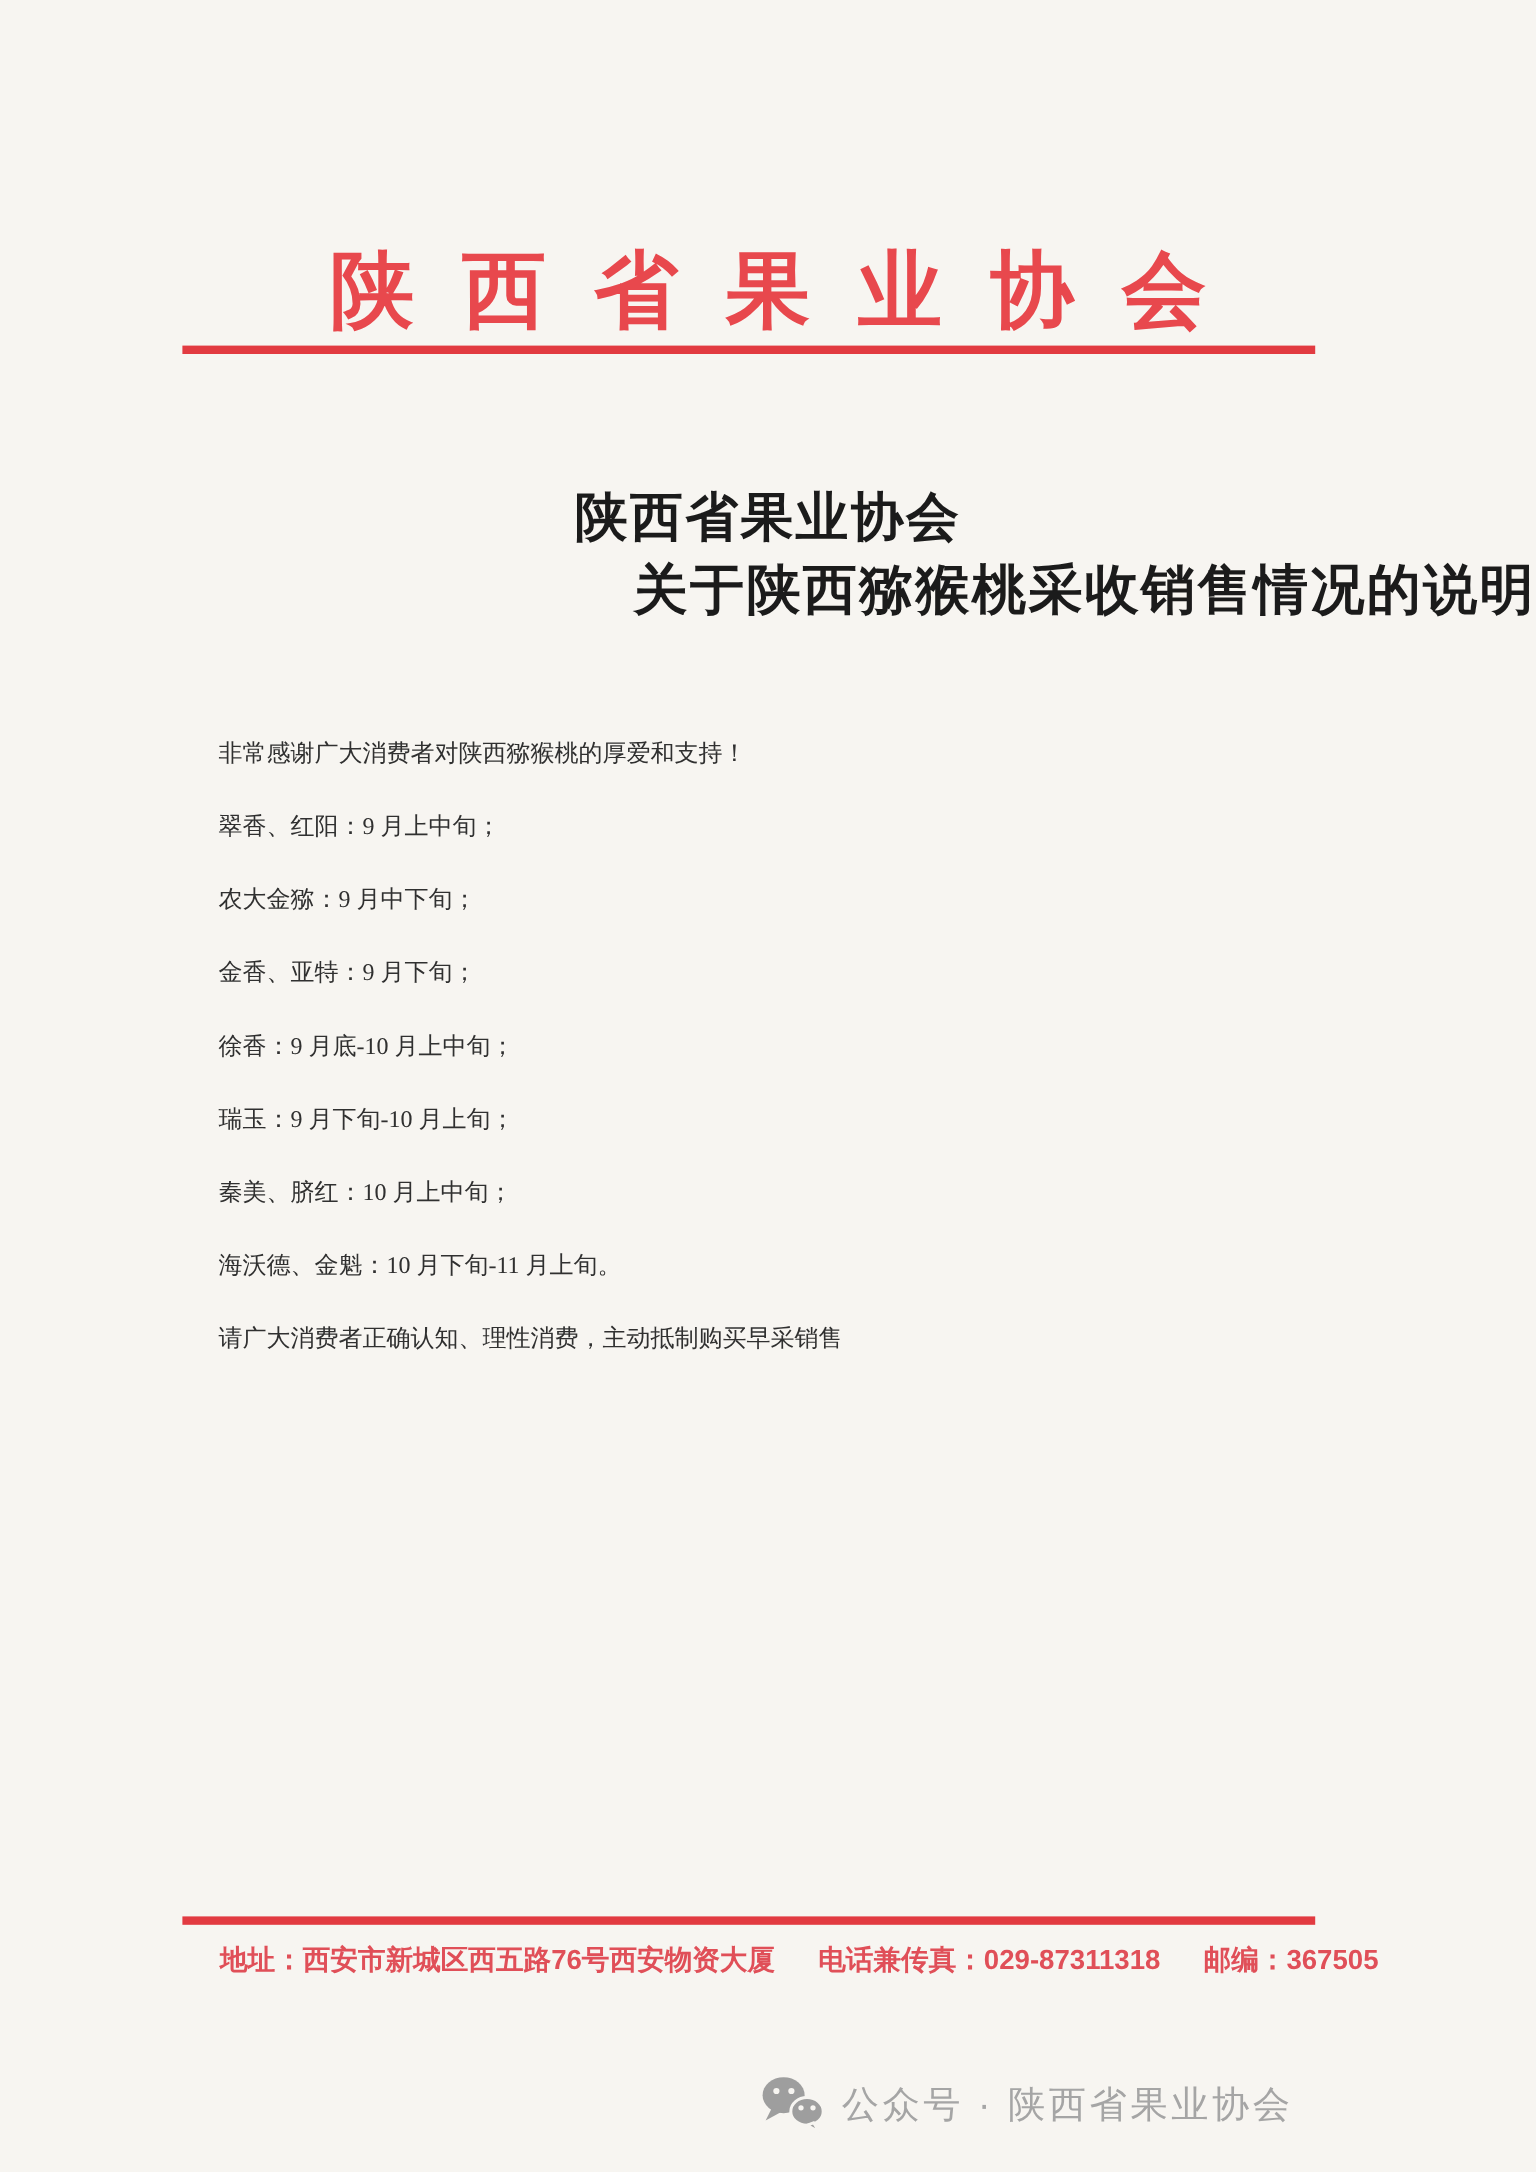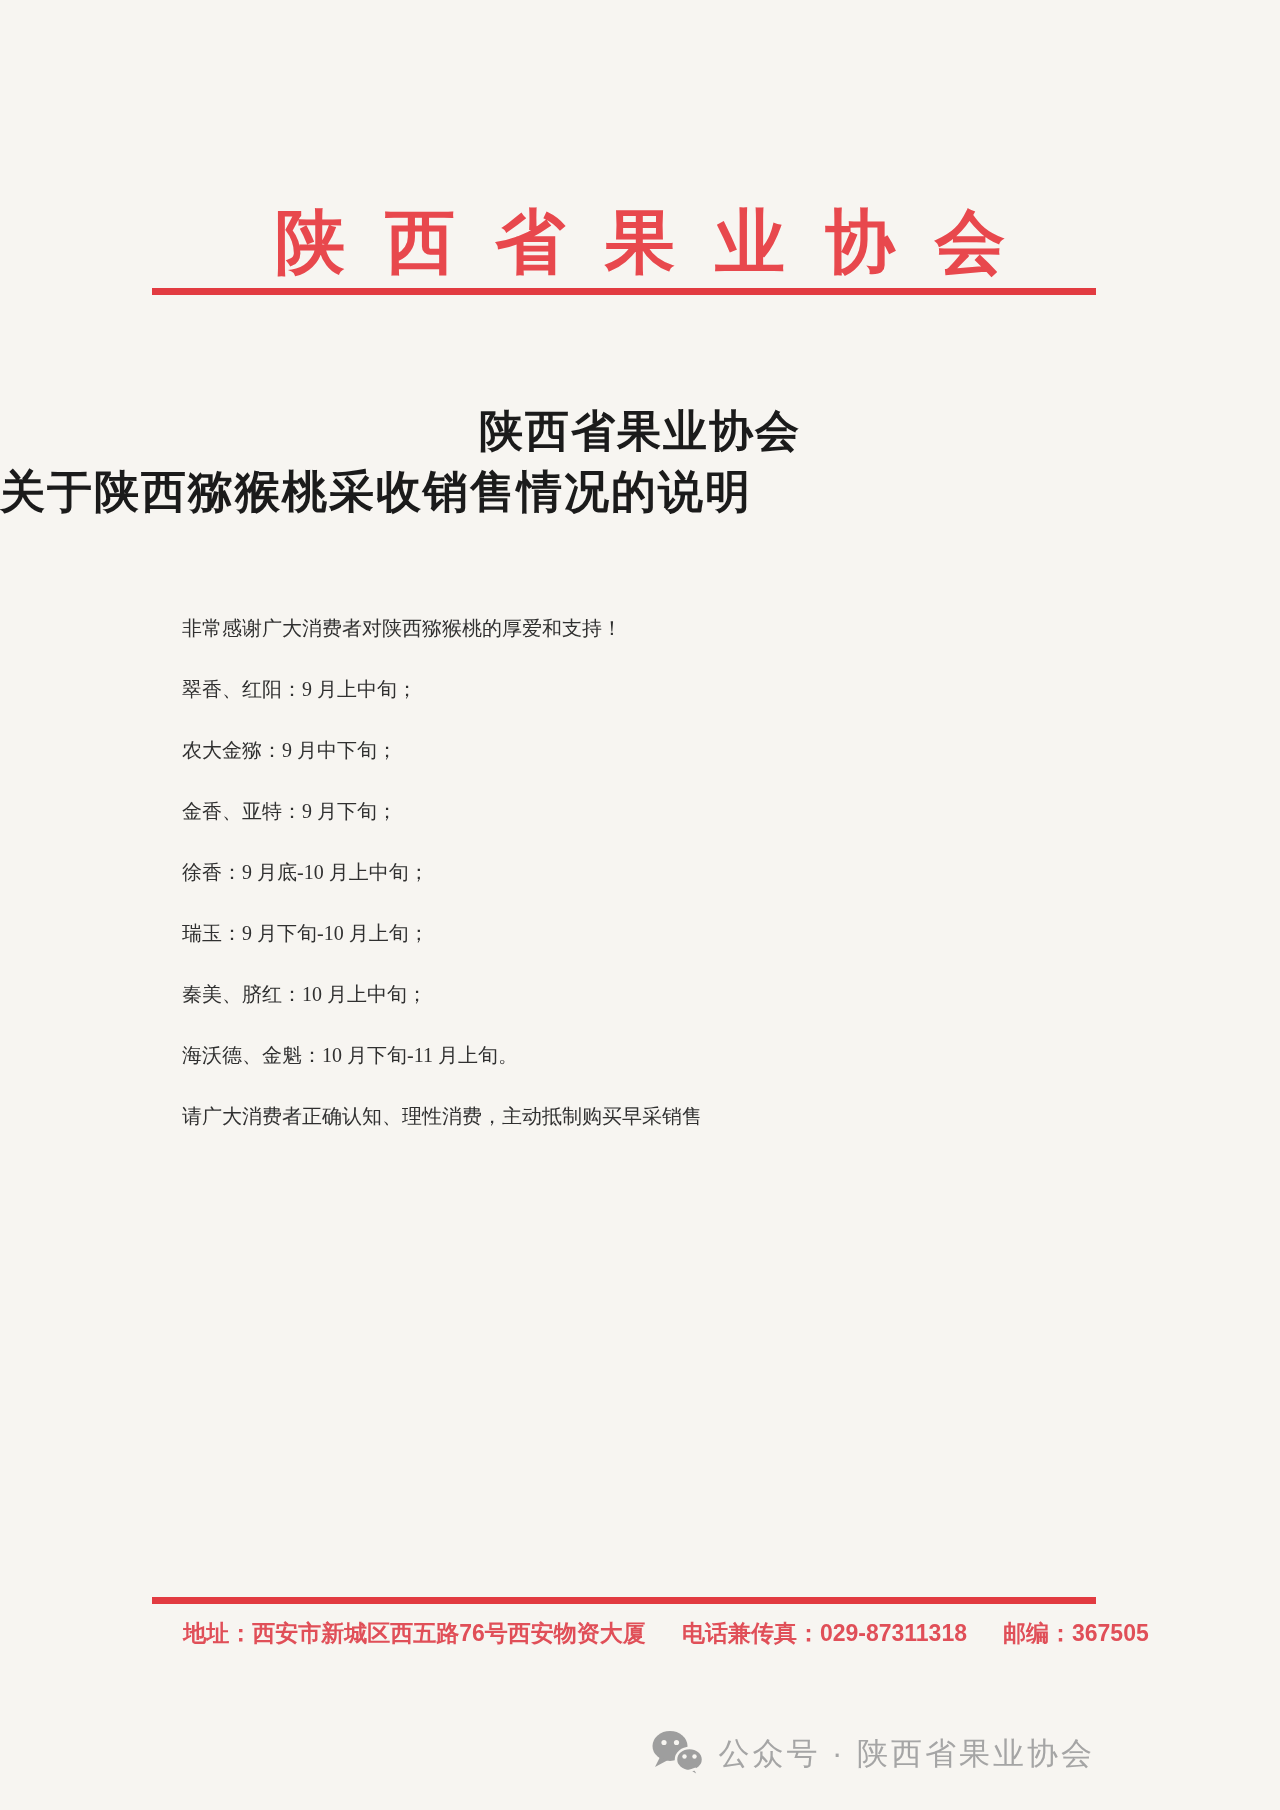--- a/index.html
+++ b/index.html
@@ -44,21 +44,21 @@
     font-size: 44px;
     font-weight: bold;
     color: #1b1b1b;
     letter-spacing: 2px;
   }
   .doc-title-2 {
     position: absolute;
     top: 462px;
     left: 0;
     width: 100%;
-    text-align: left;
+    text-align: right;
     font-size: 45px;
     font-weight: bold;
     color: #1b1b1b;
     letter-spacing: 2px;
     white-space: nowrap;
   }
   
   .body-text {
     position: absolute;
     top: 598px;
@@ -92,21 +92,21 @@
     font-size: 23px;
     font-weight: bold;
     color: #e04f58;
     white-space: nowrap;
     padding-left: 42px;
   }
   
   .wechat-badge {
     position: absolute;
     top: 1730px;
-    right: 185px;
+    right: 202px;
     display: flex;
     align-items: center;
     gap: 12px;
   }
   .wechat-badge .badge-text {
     font-family: "Liberation Sans", "DejaVu Sans", sans-serif;
     font-size: 31px;
     color: #a5a5a5;
     letter-spacing: 3px;
     white-space: nowrap;

